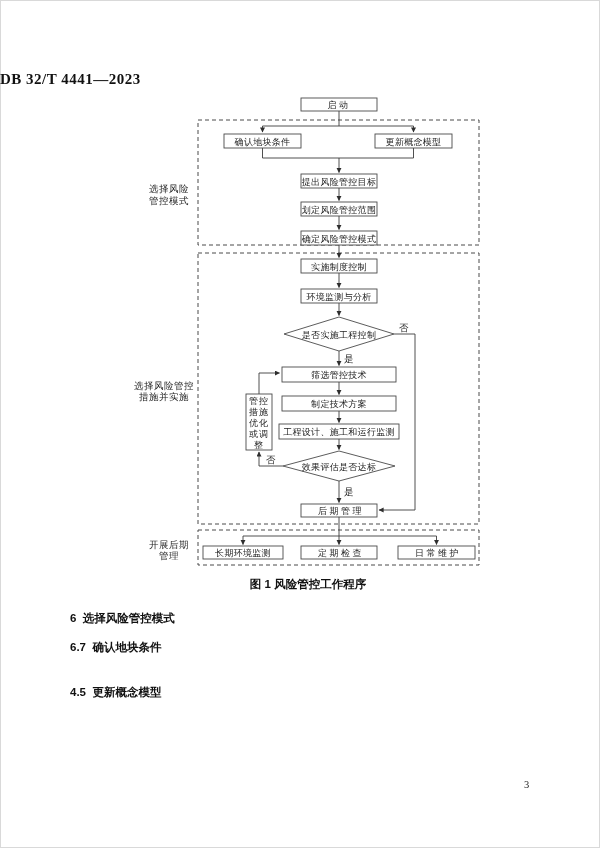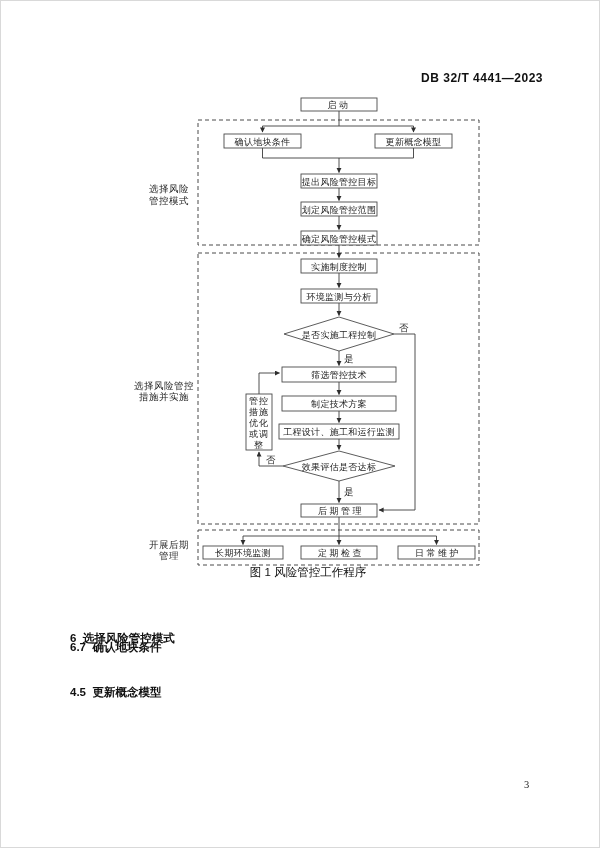--- a/index.html
+++ b/index.html
@@ -3,37 +3,37 @@
 <meta charset="utf-8">
 <style>
   html,body{margin:0;padding:0;background:#9aa0a6;}
   .page{
     position:relative;width:600px;height:848px;margin:0 auto;
     background:#ffffff;overflow:hidden;
     box-shadow:inset 0 0 0 1px #d9d9d9;
     font-family:"Liberation Sans",sans-serif;color:#1c1c1c;
   }
   .hdr{
-    position:absolute;top:71px;left:0;width:543px;text-align:right;
-    font-size:12px;font-weight:bold;letter-spacing:0.5px;
-    font-family:Liberation Sans, sans-serif;color:#111;white-space:pre;
+    position:absolute;top:71px;left:0;width:543px;
+    font-size:15px;font-weight:bold;letter-spacing:0.5px;
+    font-family:Liberation Serif, serif;color:#111;white-space:pre;
   }
   svg.flow{position:absolute;top:0;left:0;}
   svg.flow text{
     font-family:"Liberation Sans","DejaVu Sans",sans-serif;
     fill:#1d1d1d;
   }
   .nt{font-size:9px;letter-spacing:0.3px;}
   .nt-sp{font-size:9px;letter-spacing:2.5px;}
   .dlab{font-size:9.5px;}
   .stage{font-size:9.5px;letter-spacing:0.5px;}
   .vtxt{font-size:9px;letter-spacing:1px;}
   .caption{
-    position:absolute;top:565px;left:16px;width:584px;text-align:center;
-    font-size:11.5px;font-weight:normal;white-space:pre;color:#111;
+    position:absolute;top:577px;left:16px;width:584px;text-align:center;
+    font-size:11.5px;font-weight:bold;white-space:pre;color:#111;
   }
   .sec-h{
     position:absolute;left:70px;font-size:11.5px;font-weight:bold;
     white-space:pre;color:#111;
   }
   .body-p{
     position:absolute;left:70px;width:478px;
     font-family:"Liberation Serif",serif;font-size:11px;line-height:18px;
     text-align:justify;text-indent:22px;color:#222;margin:0;
   }
@@ -148,18 +148,18 @@
     <g text-anchor="start">
       <text class="dlab" x="344" y="362">是</text>
       <text class="dlab" x="399" y="331">否</text>
       <text class="dlab" x="344" y="495">是</text>
       <text class="dlab" x="266" y="462.5">否</text>
     </g>
   </svg>
 
   <div class="caption">图 1 风险管控工作程序</div>
 
-  <div class="sec-h" style="top:611px;margin-top:20px;">6  选择风险管控模式</div>
+  <div class="sec-h" style="top:611px;">6  选择风险管控模式</div>
   <div class="sec-h" style="top:640px;">6.7  确认地块条件</div>
   <div class="sec-h" style="top:685px;">4.5  更新概念模型</div>
 
   <div class="pagenum">3</div>
 </div>
 
 </body></html>

